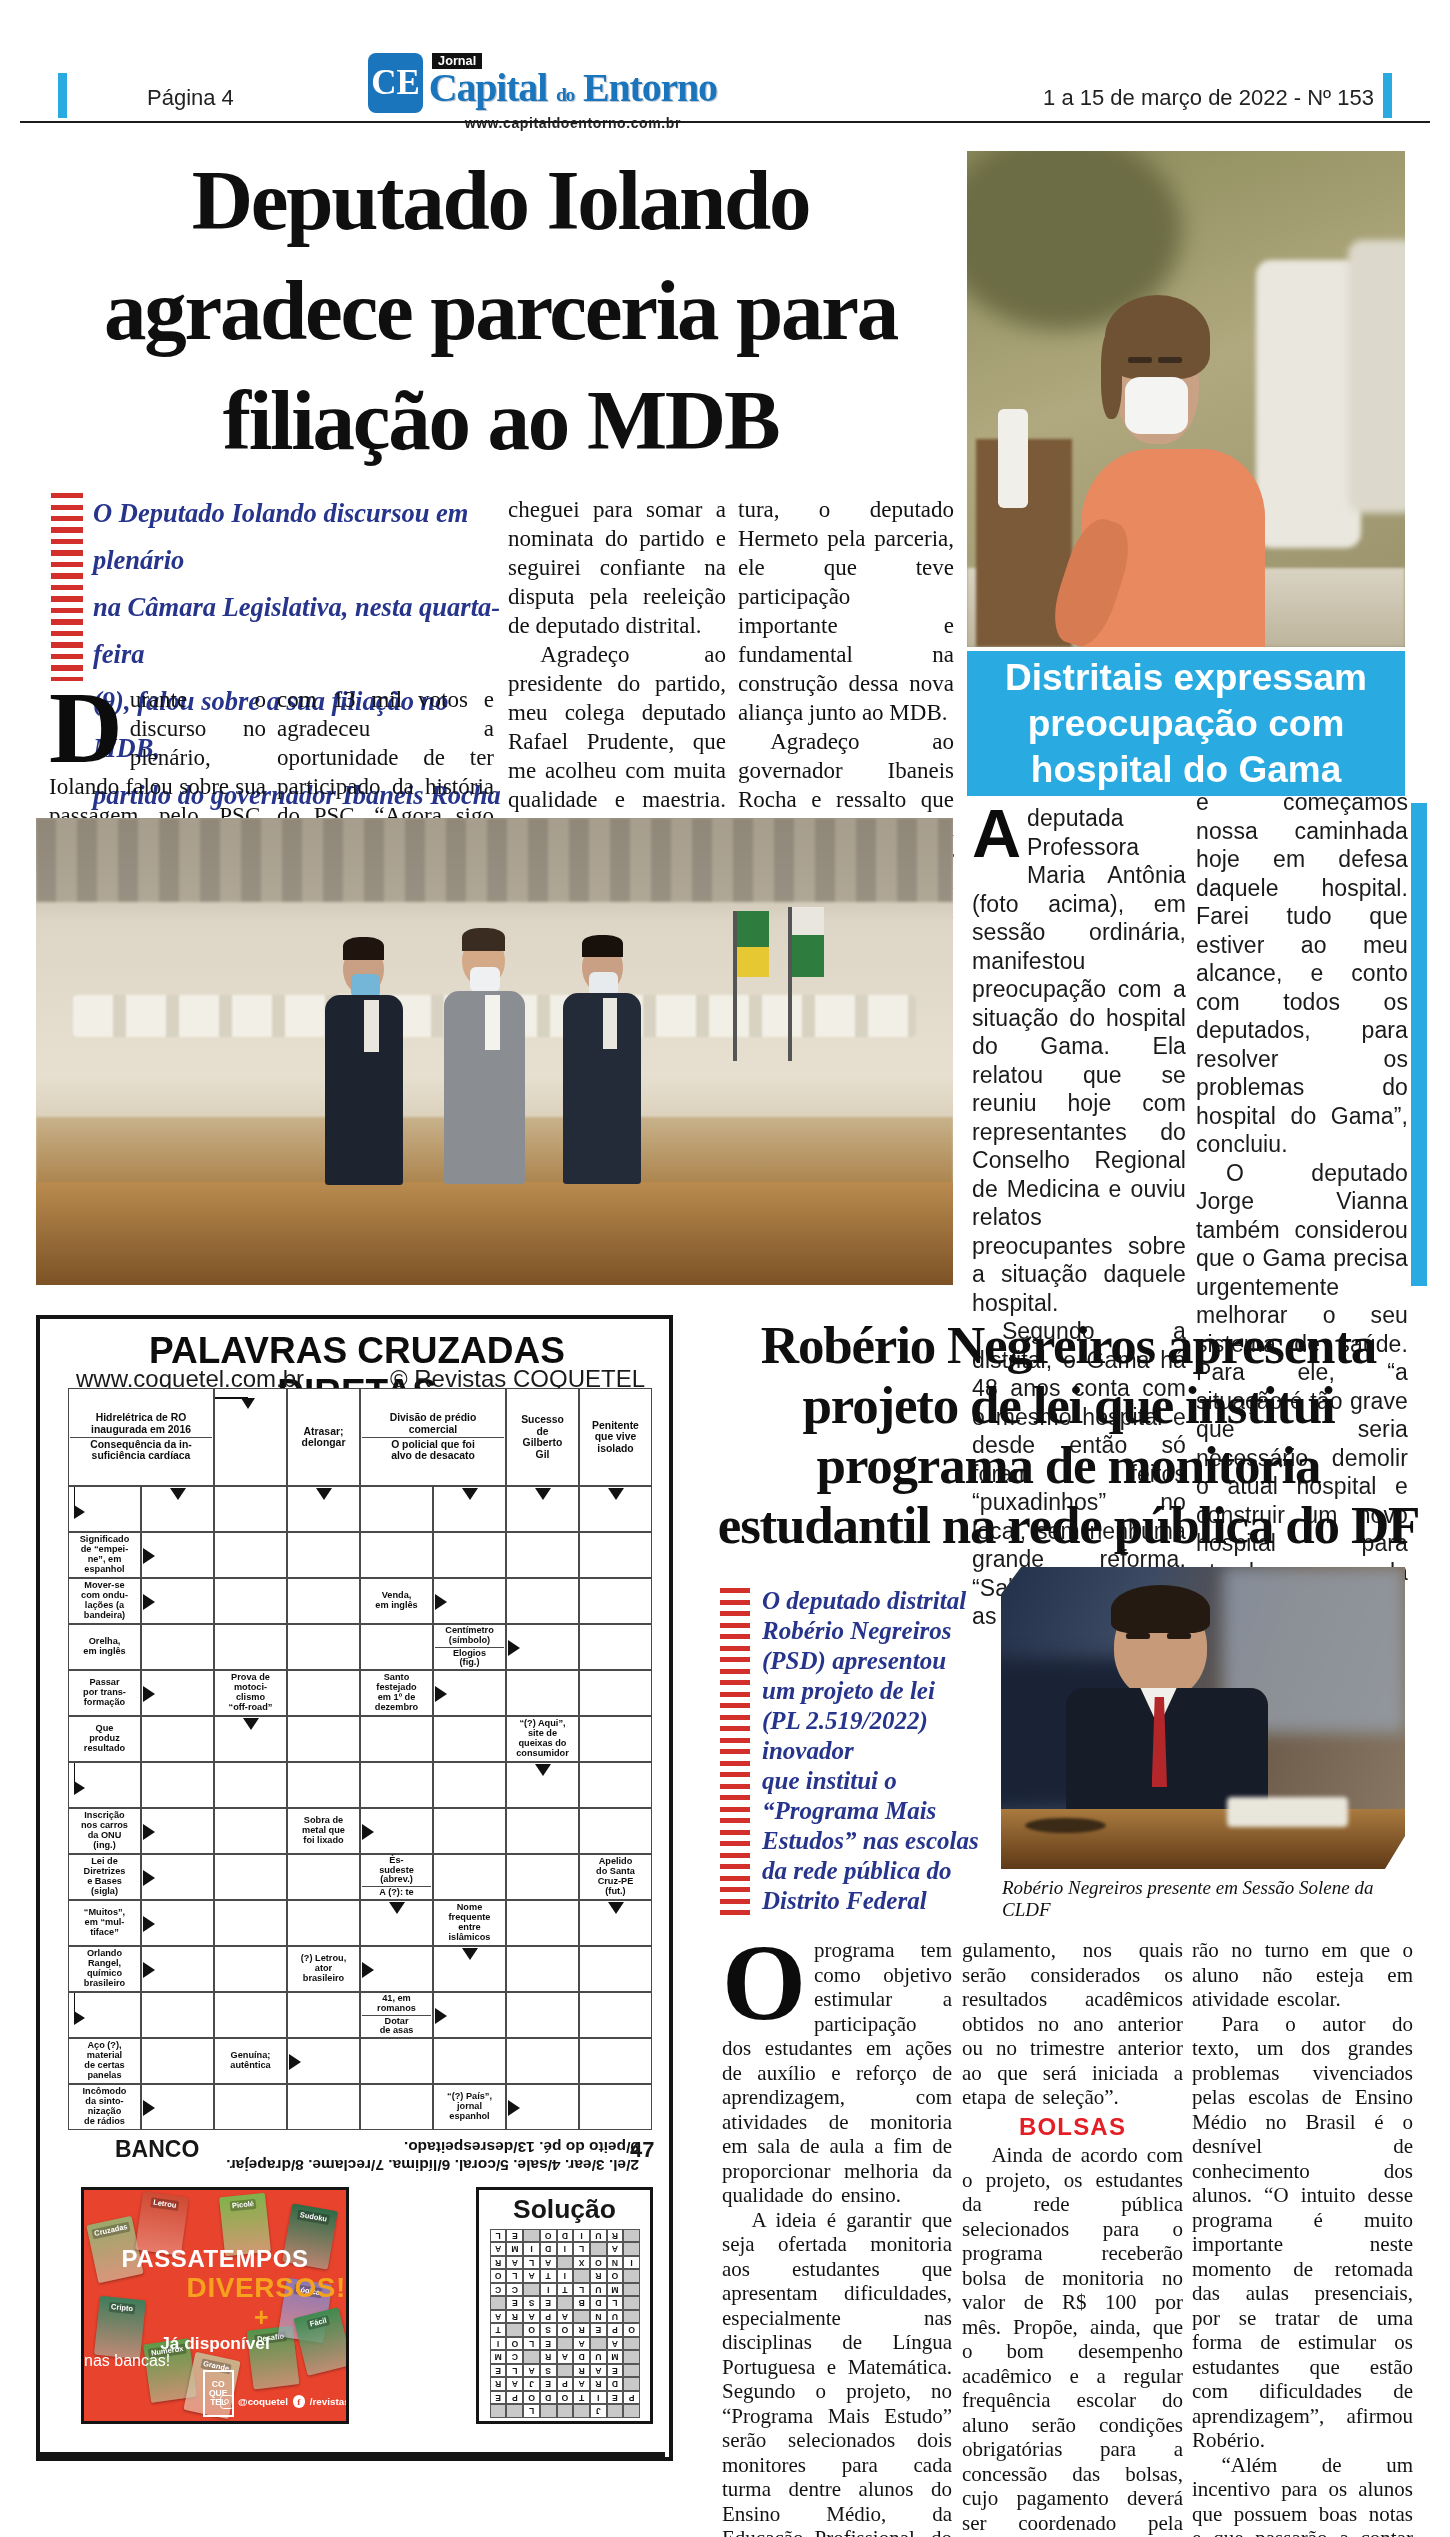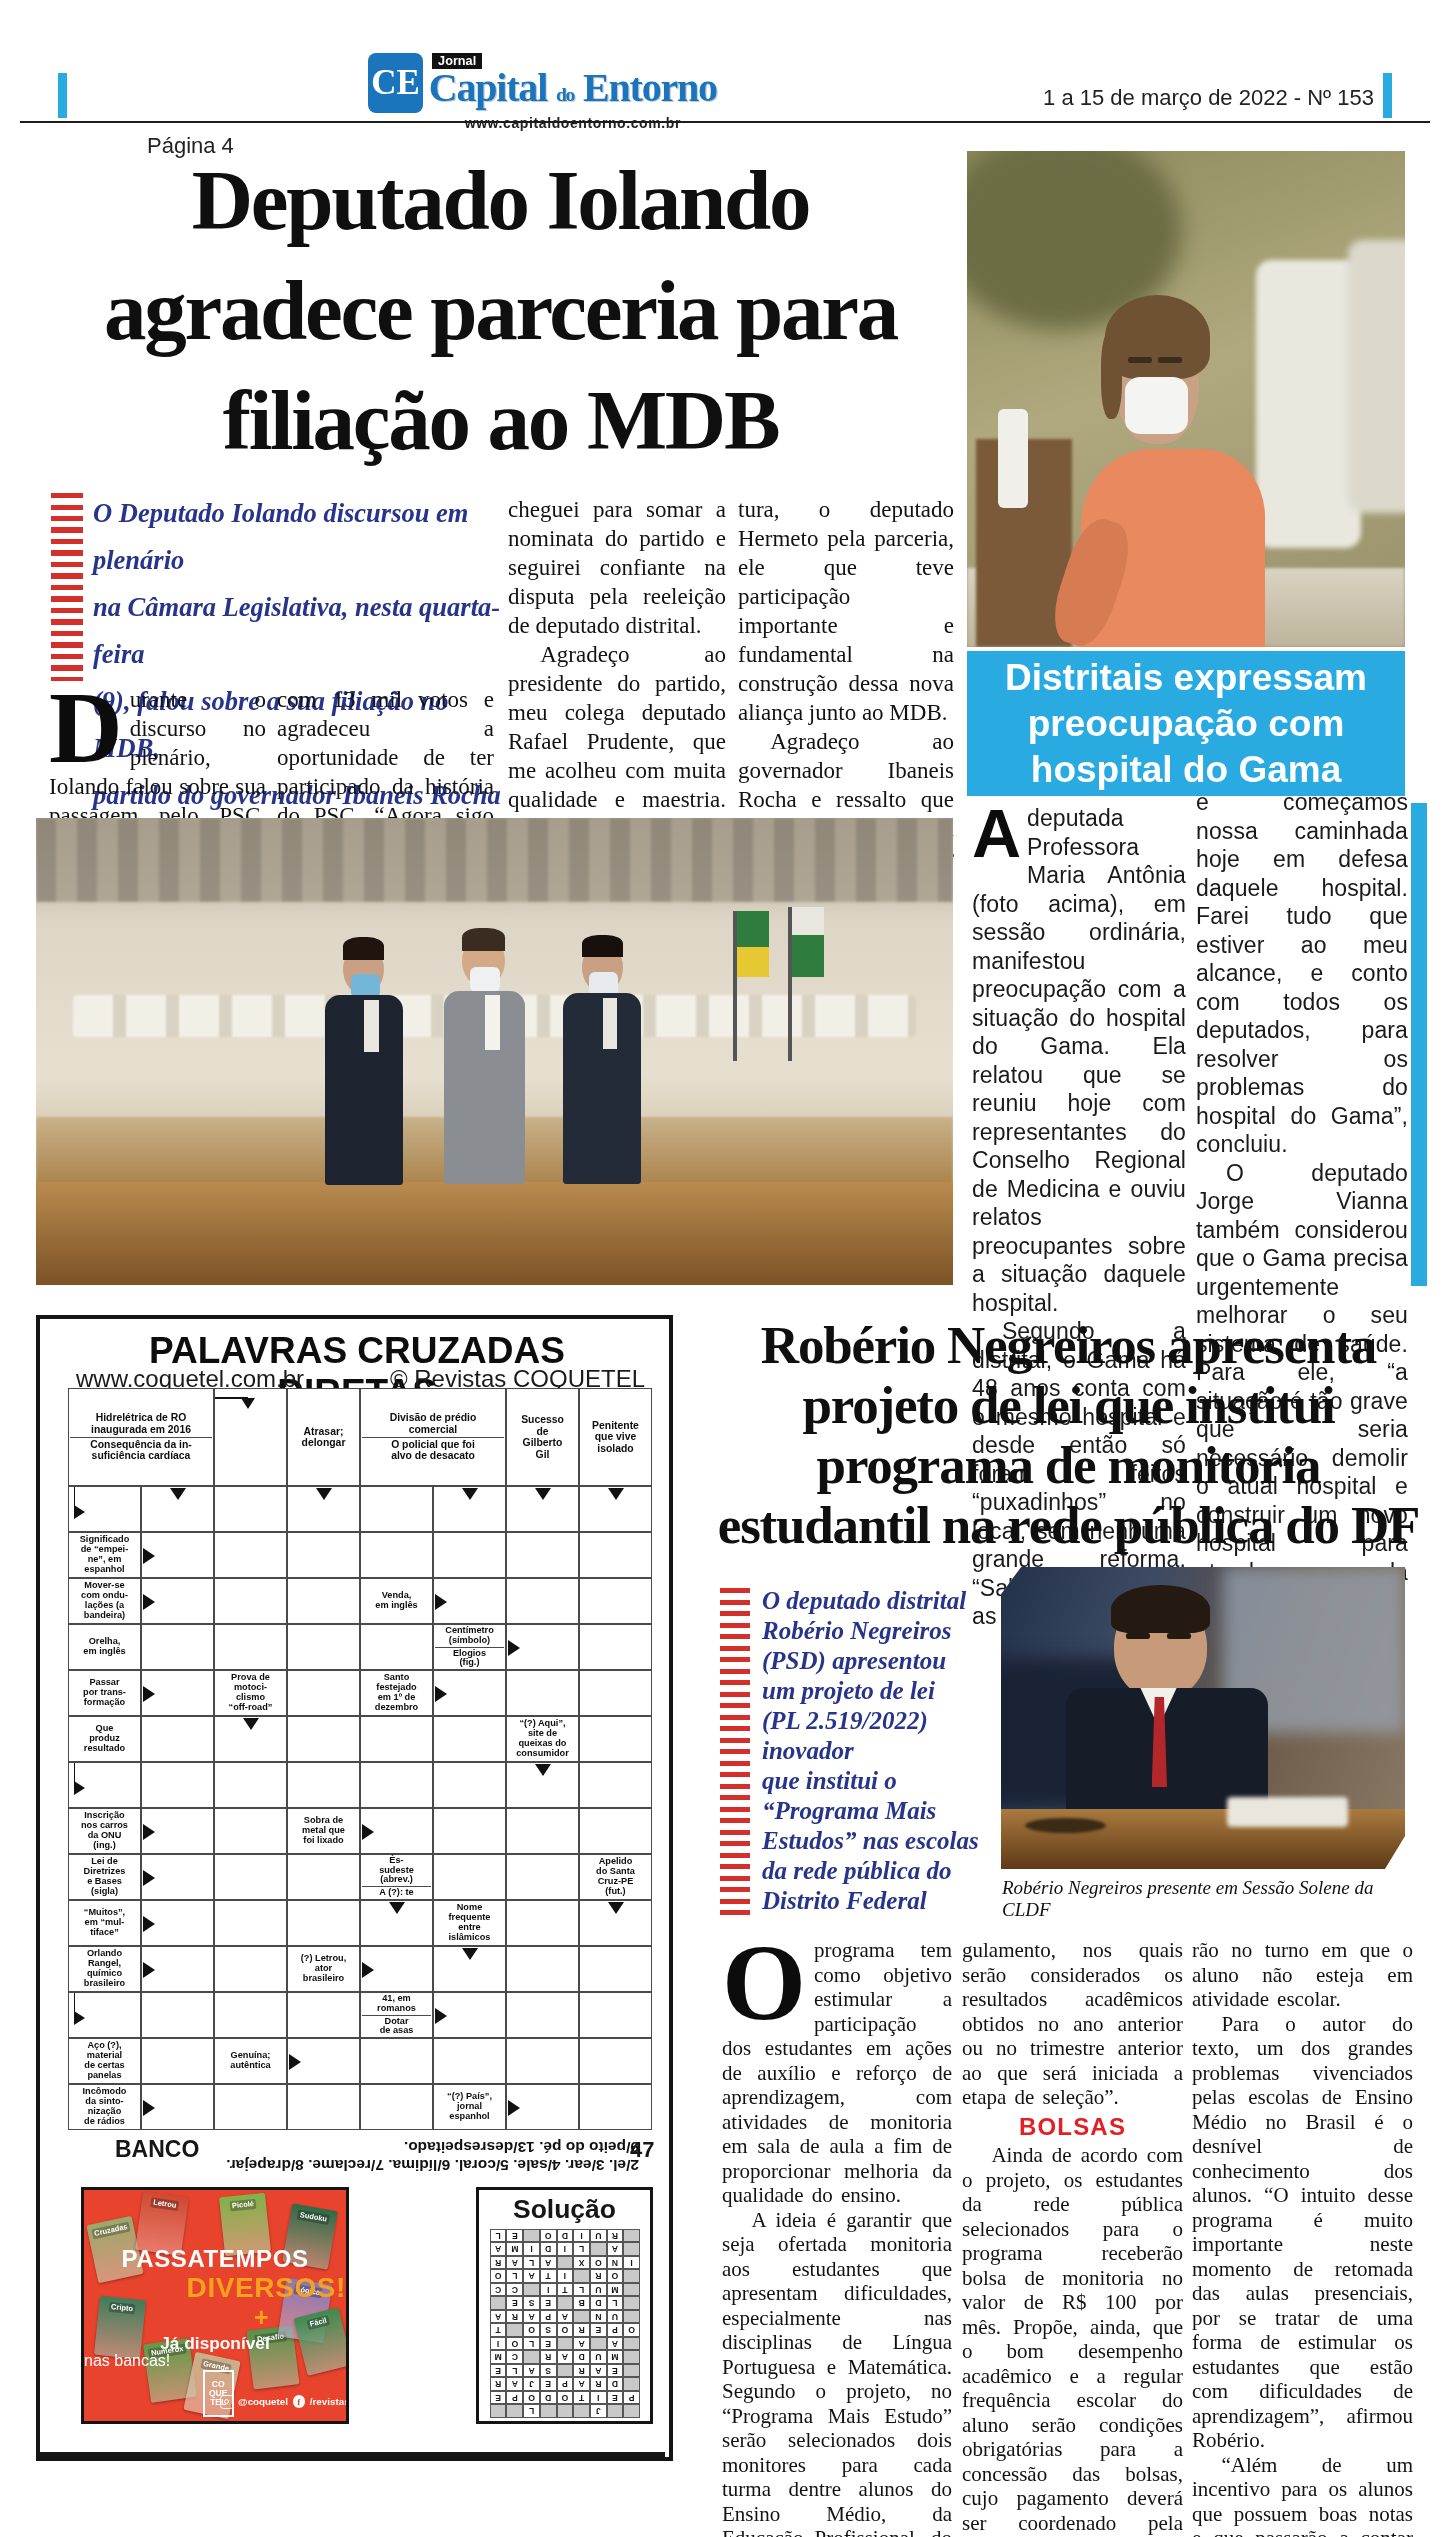--- a/index.html
+++ b/index.html
@@ -2,21 +2,21 @@
 <html style="font-size:9.2px"><head>
 <meta charset="utf-8">
 <style>
   html,body{margin:0;padding:0;background:#fff;}
   .page{position:relative;width:1450px;height:2538px;background:#fff;overflow:hidden;
         font-family:"Liberation Sans",sans-serif;color:#161616;}
   .abs{position:absolute;}
   
   .hdr-bar{width:9.2px;height:45px;background:#29abe2;}
   .hdr-rule{left:20px;top:121px;width:1410px;height:2.3px;background:#1c1c1c;}
-  .page-num{font-size:22px;color:#222;margin-top:48px;}
+  .page-num{font-size:22px;color:#222;}
   .issue{font-size:22px;color:#222;}
   .logo{display:flex;align-items:flex-start;}
   .ce-box{width:55px;height:60px;background:#1b75bc;border-radius:8px;color:#fff;
           font-family:"Liberation Serif",serif;font-weight:bold;font-size:35px;
           display:flex;align-items:center;justify-content:center;}
   .logo-right{margin-left:5.8px;}
   .jornal-tag{display:inline-block;background:#111;color:#fff;font-weight:bold;font-size:12.7px;
               padding:1.2px 5.8px;margin-left:3.5px;}
   .mast{font-family:"Liberation Serif",serif;font-weight:bold;color:#1b75bc;font-size:40px;
         line-height:37px;letter-spacing:-1.2px;text-shadow:1.2px 1.2px 0 rgba(10,40,80,.25);}

